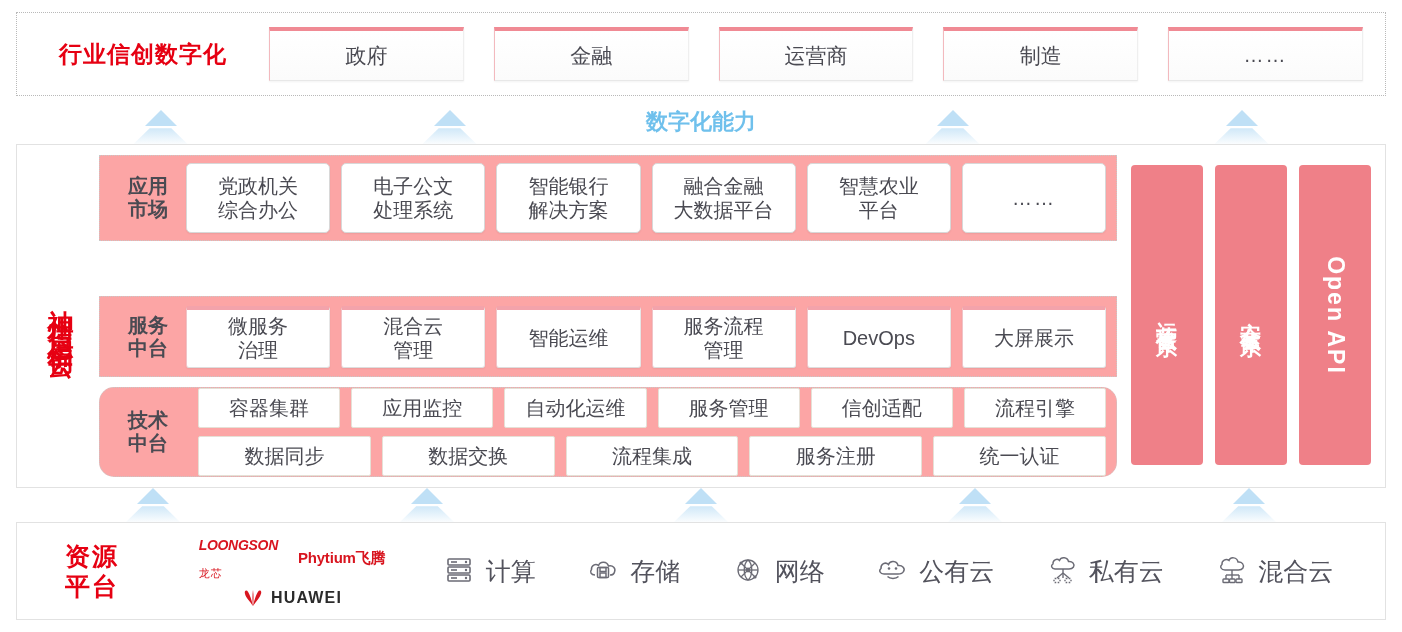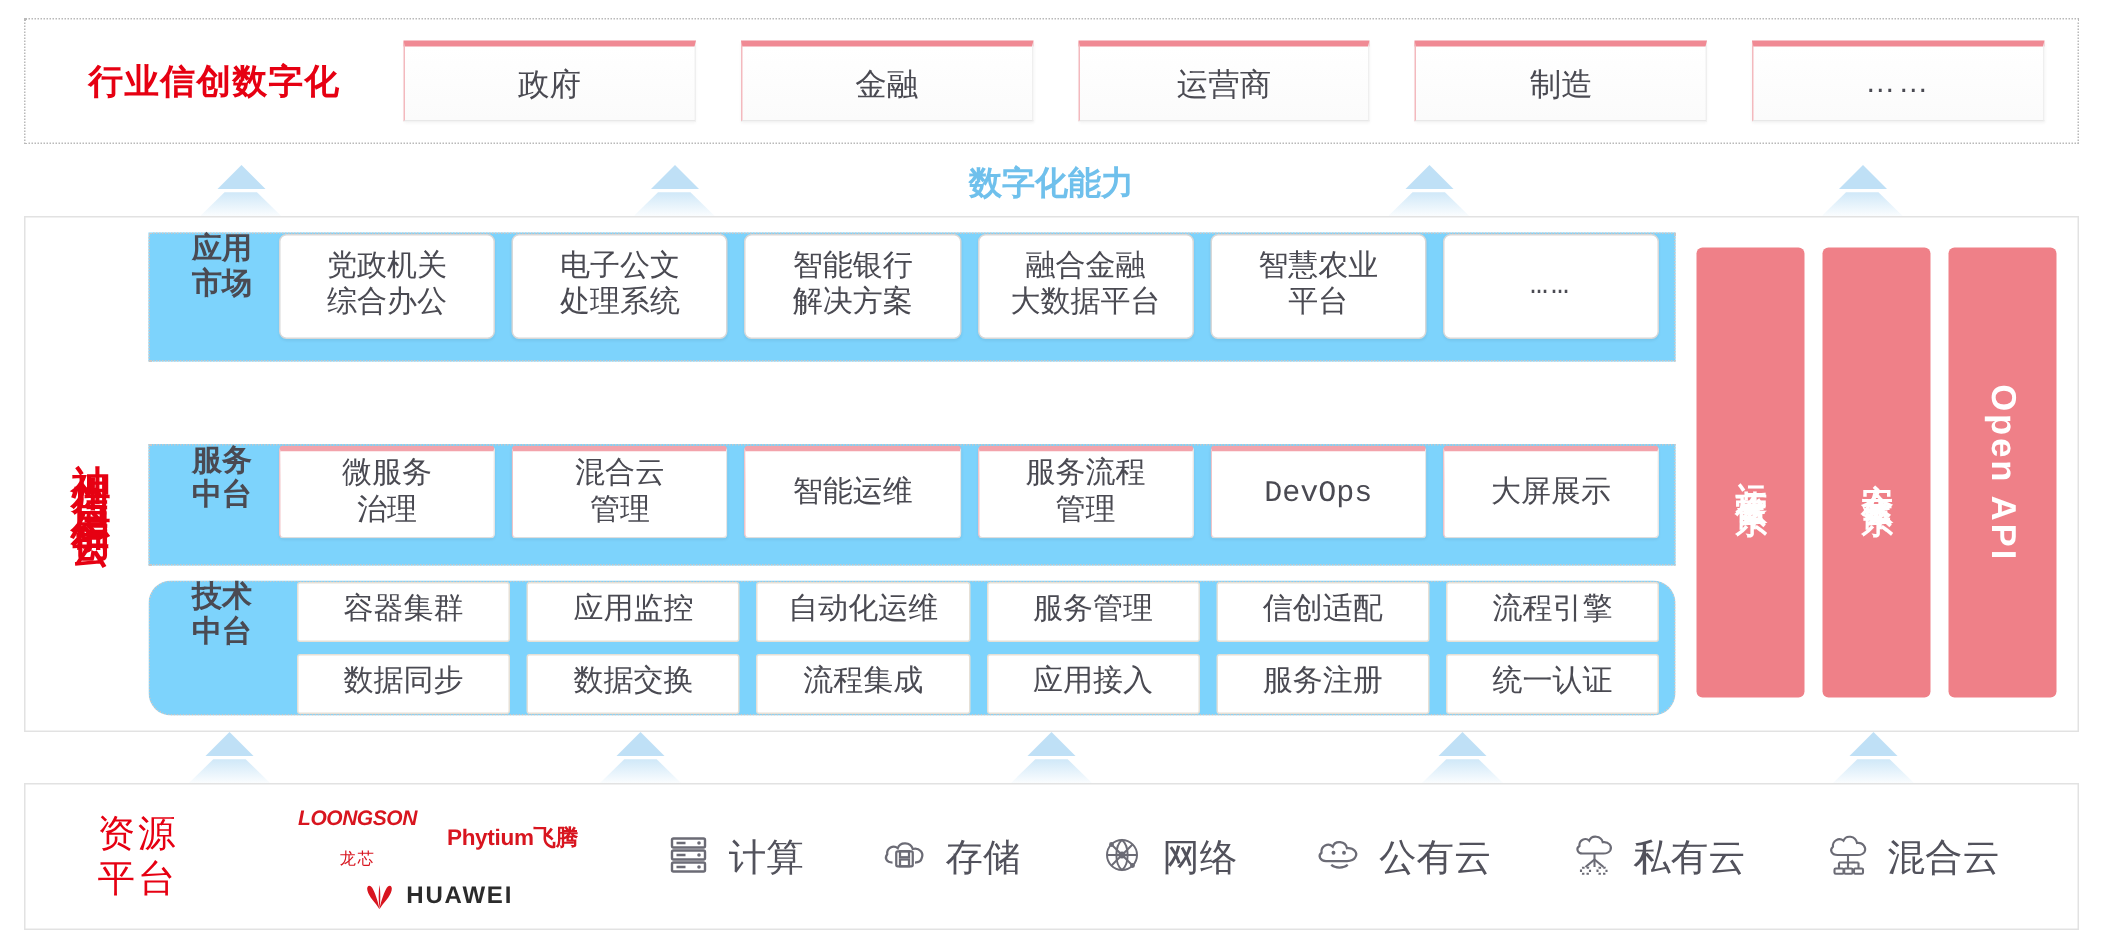--- a/index.html
+++ b/index.html
@@ -138,26 +138,26 @@
     box-sizing: border-box;
     gap: 10px;
   }
   .layer-stack {
     flex: 1 1 auto;
     display: flex;
     flex-direction: column;
     gap: 10px;
   }
   .layer {
-    background: #7dd3fc;
+    background: #fca5a5;
     border: 1px dotted #c8c8c8;
     box-sizing: border-box;
     display: flex;
+    align-items: center;
     padding: 0 10px;
-    font-family: Liberation Mono, monospace;
   }
   .layer.app { height: 94px; }
   .layer.service { height: 88px; margin-top: 45px; }
   .layer.tech { flex: 1 1 auto; border-radius: 15px; }
 
   .layer-label {
     width: 76px;
     flex: 0 0 auto;
     text-align: center;
     font-size: 20px;
@@ -253,38 +253,38 @@
     box-sizing: border-box;
     background: #ffffff;
     display: flex;
     align-items: center;
   }
   .resource-title {
     width: 150px;
     flex: 0 0 auto;
     text-align: center;
     font-size: 25px;
-    font-weight: normal;
+    font-weight: bold;
     color: #e60012;
     line-height: 1.2;
     letter-spacing: 2px;
   }
   .resource-title i { font-style: normal; display: block; }
 
   .vendor-logos {
     width: 250px;
     flex: 0 0 auto;
     display: flex;
     flex-direction: column;
     align-items: center;
     gap: 10px;
     padding-top: 2px;
   }
   .vendor-row1 { display: flex; align-items: center; gap: 20px; }
-  .logo-loongson { text-align: center; line-height: 1; }
+  .logo-loongson { line-height: 1; }
   .logo-loongson .ls-en {
     font-size: 14px; font-weight: bold; font-style: italic;
     color: #d8151f; letter-spacing: -0.3px;
   }
   .logo-loongson .ls-cn {
     font-size: 11px; font-weight: normal; color: #d8151f;
     letter-spacing: 1px; margin-top: 16px;
   }
   .logo-phytium {
     font-size: 15px; font-weight: bold; color: #d8151f;
@@ -389,21 +389,20 @@
               <div class="card tech">应用监控</div>
               <div class="card tech">自动化运维</div>
               <div class="card tech">服务管理</div>
               <div class="card tech">信创适配</div>
               <div class="card tech">流程引擎</div>
             </div>
             <div class="tech-row">
               <div class="card tech">数据同步</div>
               <div class="card tech">数据交换</div>
               <div class="card tech">流程集成</div>
-              <div class="card tech">应用接入</div>
               <div class="card tech">服务注册</div>
               <div class="card tech">统一认证</div>
             </div>
           </div>
         </div>
       </div>
     <div class="pillars">
         <div class="pillar">
           <span class="v-cn">运营体系</span>
         </div>

